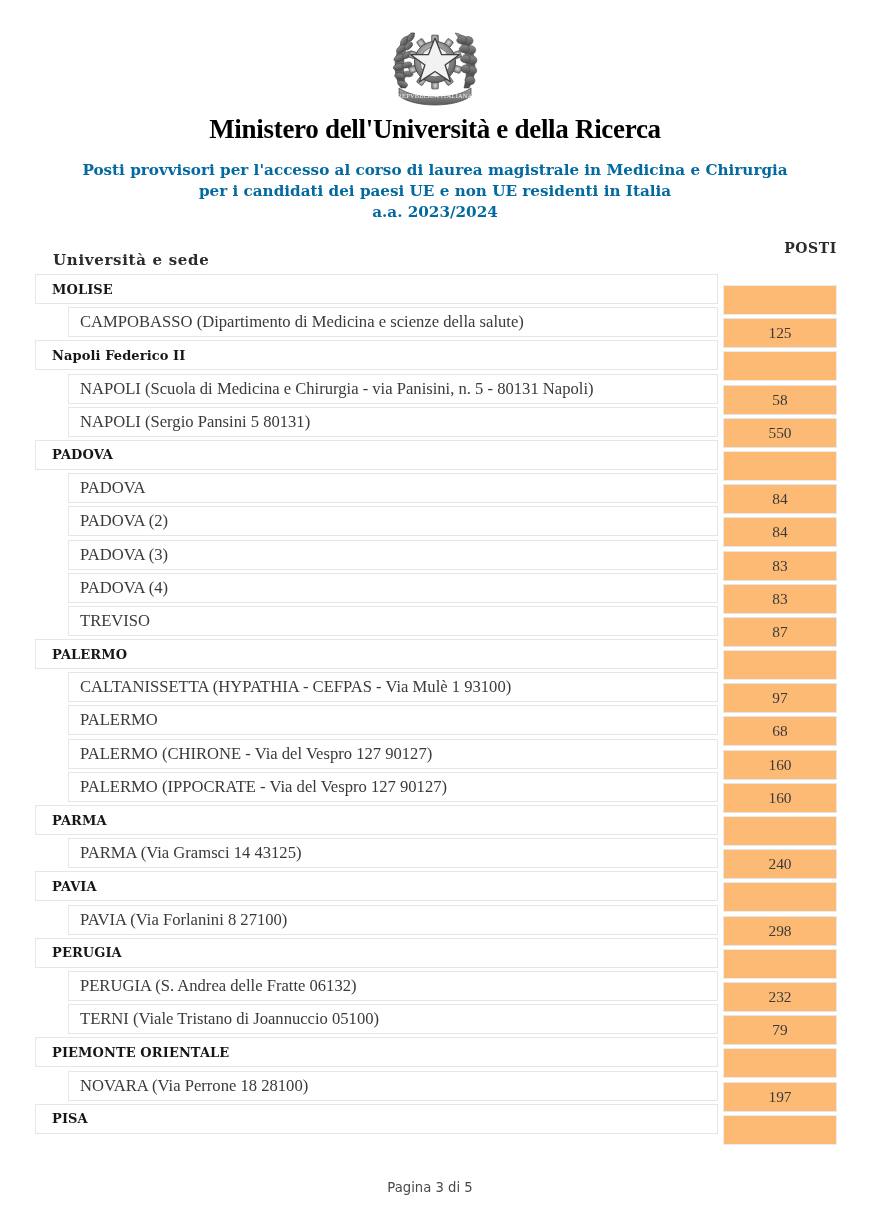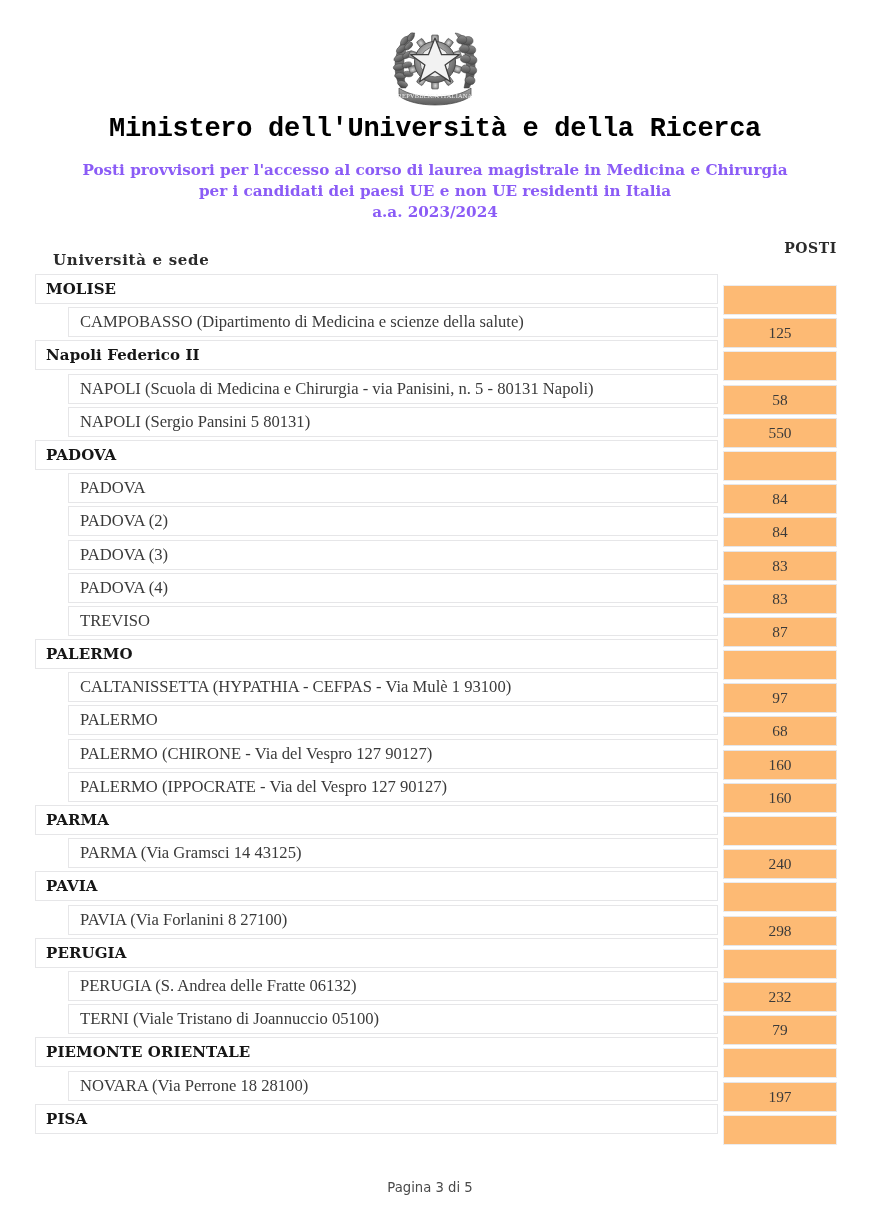--- a/index.html
+++ b/index.html
@@ -30,39 +30,39 @@
     text-align: center;
   }
   #emblem-wrap svg { display: inline-block; vertical-align: top; }
 
   #doc-title {
     position: absolute;
     left: 0;
     top: 114px;
     width: 870px;
     text-align: center;
-    font-family: Liberation Mono, monospace;
+    font-family: Liberation Serif, serif;
     font-weight: bold;
     font-size: 27px;
     letter-spacing: -0.3px;
     color: #000000;
     white-space: nowrap;
   }
 
   #subtitle-block {
     position: absolute;
     left: 0;
     top: 160px;
     width: 870px;
     text-align: center;
     font-family: "DejaVu Serif", "Liberation Serif", serif;
     font-weight: bold;
     font-size: 15.2px;
     line-height: 21px;
-    color: #8b5cf6;
+    color: #0369a1;
   }
   #subtitle-block .sub-line { white-space: nowrap; }
 
   
   #col-head-name {
     position: absolute;
     left: 53px;
     top: 239px;
     font-family: "DejaVu Serif", "Liberation Serif", serif;
     font-weight: bold;
@@ -106,24 +106,24 @@
     background: #ffffff;
     display: flex;
     align-items: center;
     overflow: hidden;
     white-space: nowrap;
   }
 
   .row.group > .name-cell {
     left: 35px;
     right: 152px;
-    padding-left: 10px;
+    padding-left: 16px;
     font-family: "DejaVu Serif", "Liberation Serif", serif;
     font-weight: bold;
-    font-size: 15px;
+    font-size: 13px;
     letter-spacing: 0.1px;
     color: #161616;
   }
 
   .row.detail > .name-cell {
     left: 68px;
     right: 152px;
     padding-left: 11px;
     font-family: "Liberation Serif", "DejaVu Serif", serif;
     font-weight: normal;

